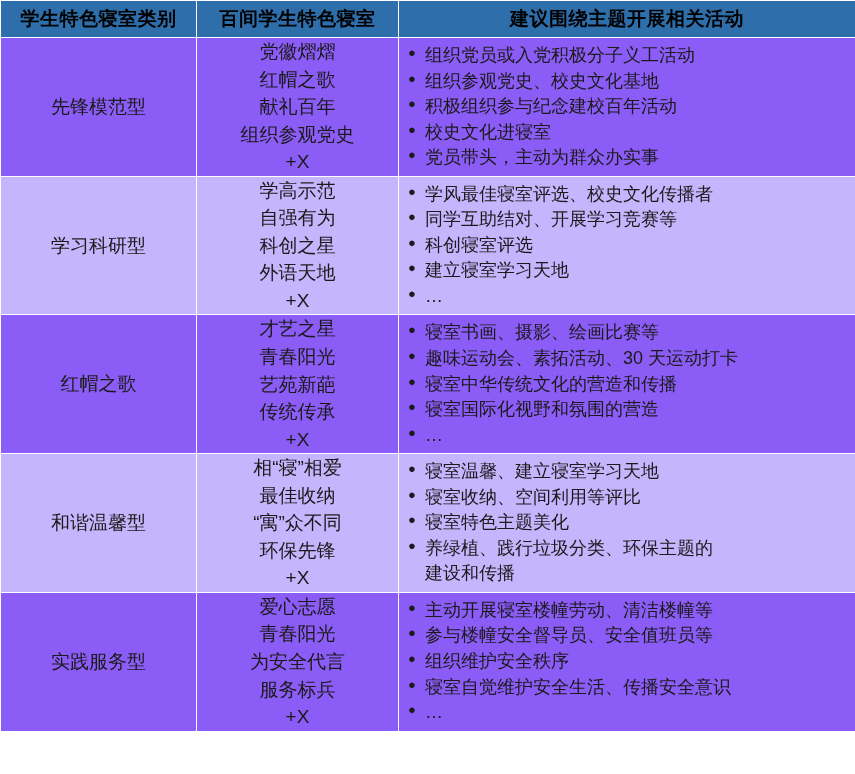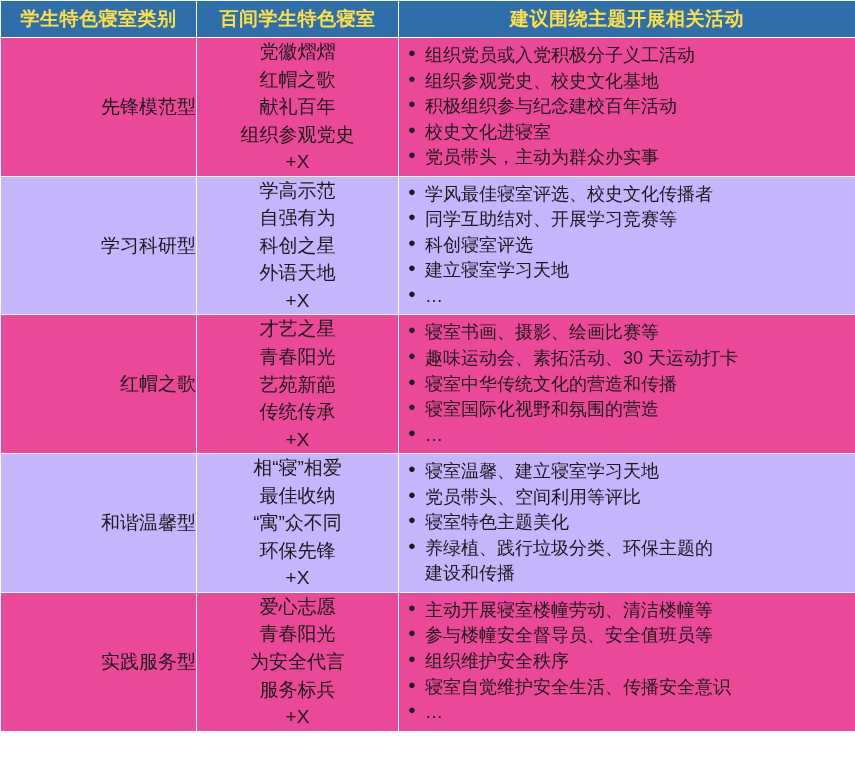--- a/index.html
+++ b/index.html
@@ -19,33 +19,33 @@
     table-layout: fixed;
   }
   table.theme-table th,
   table.theme-table td {
     border: 1px solid #ffffff;
     vertical-align: middle;
     padding: 0;
   }
   thead th {
     background: #2e6fab;
-    color: #fde047;
+    color: #000000;
     font-size: 19px;
     font-weight: bold;
     height: 36px;
     text-align: center;
     letter-spacing: 0.5px;
   }
   col.c1 { width: 196px; }
   col.c2 { width: 202px; }
   col.c3 { width: 457px; }
 
   td.cat {
-    text-align: right;
+    text-align: center;
     font-size: 19px;
     color: #1a1a1a;
     padding: 0 6px;
   }
   td.names {
     text-align: center;
     font-size: 19px;
     color: #1a1a1a;
     padding: 8px 6px;
     line-height: 1.45;
@@ -72,21 +72,21 @@
     width: 26px;
     text-align: center;
     font-size: 13px;
     line-height: 1.58;
     color: #1a1a1a;
   }
   ul.act-list li .txt {
     flex: 1 1 auto;
   }
   
-  tr.shade td { background: #ec4899; }
+  tr.shade td { background: #8b5cf6; }
   tr.plain td { background: #c4b5fd; }
 </style>
 </head>
 <body>
 
 <table class="theme-table">
   <colgroup>
     <col class="c1">
       <col class="c2">
       <col class="c3">
@@ -211,21 +211,21 @@
           <div class="name-line">+X</div>
         </td>
         <td class="acts">
           <ul class="act-list">
             <li>
               <span class="bullet">●</span>
               <span class="txt">寝室温馨、建立寝室学习天地</span>
             </li>
             <li>
               <span class="bullet">●</span>
-              <span class="txt">党员带头、空间利用等评比</span>
+              <span class="txt">寝室收纳、空间利用等评比</span>
             </li>
             <li>
               <span class="bullet">●</span>
               <span class="txt">寝室特色主题美化</span>
             </li>
             <li>
               <span class="bullet">●</span>
               <span class="txt">养绿植、践行垃圾分类、环保主题的<br>建设和传播</span>
             </li>
           </ul>

